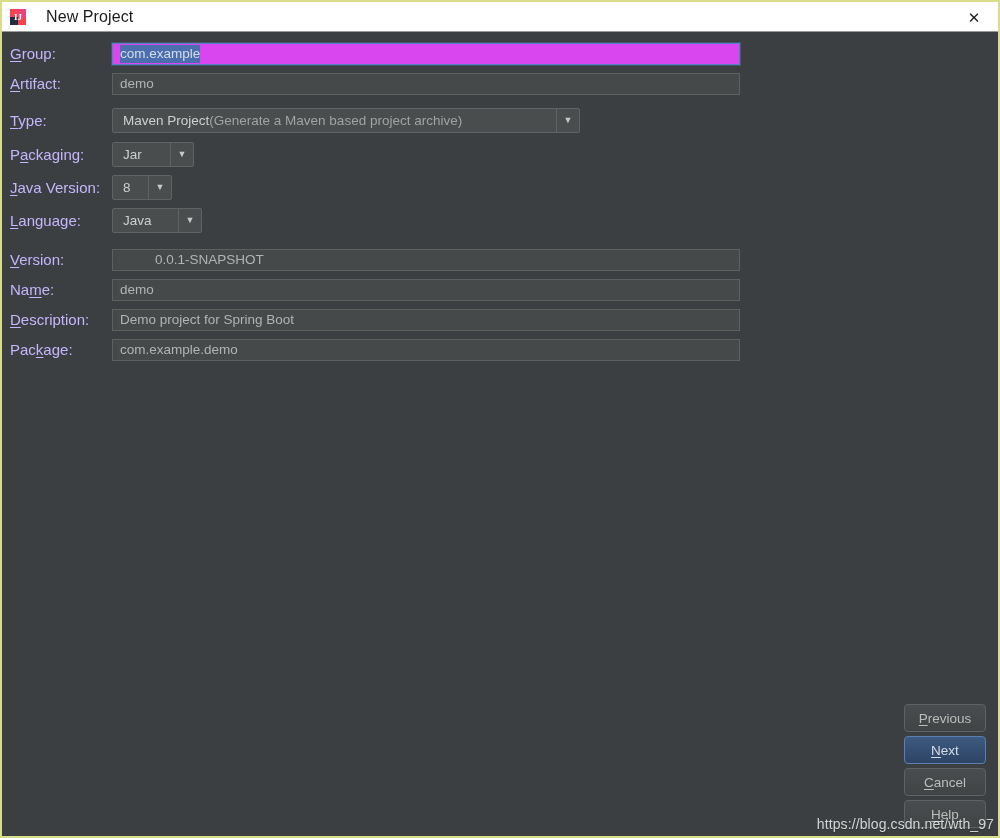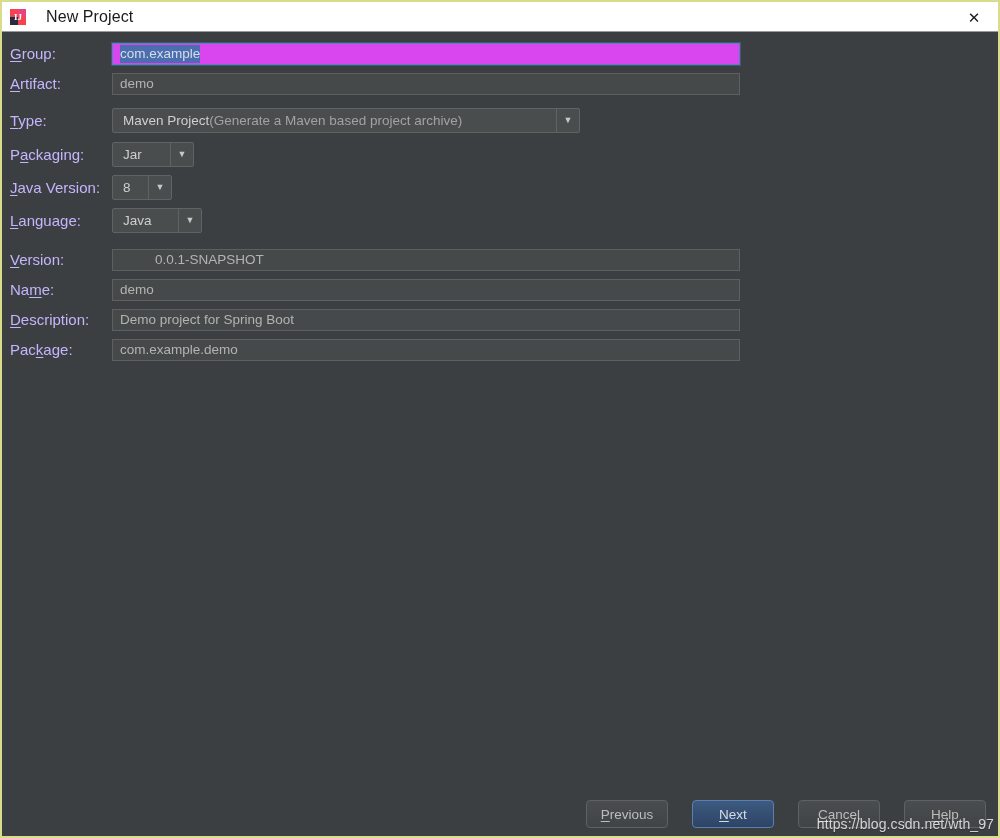--- a/index.html
+++ b/index.html
@@ -165,22 +165,23 @@
     font-size: 9px;
     line-height: 1;
   }
 
   
   .buttons {
     position: absolute;
     right: 12px;
     bottom: 8px;
     display: flex;
-    gap: 24px;
-    align-items: center;
+    gap: 4px;
+    align-items: center;
+    flex-direction: column;
   }
   .btn {
     width: 82px;
     height: 28px;
     box-sizing: border-box;
     border-radius: 4px;
     border: 1px solid #5e6263;
     background: linear-gradient(#4a4d4f, #414445);
     color: #bcbcbc;
     font-size: 13.5px;

